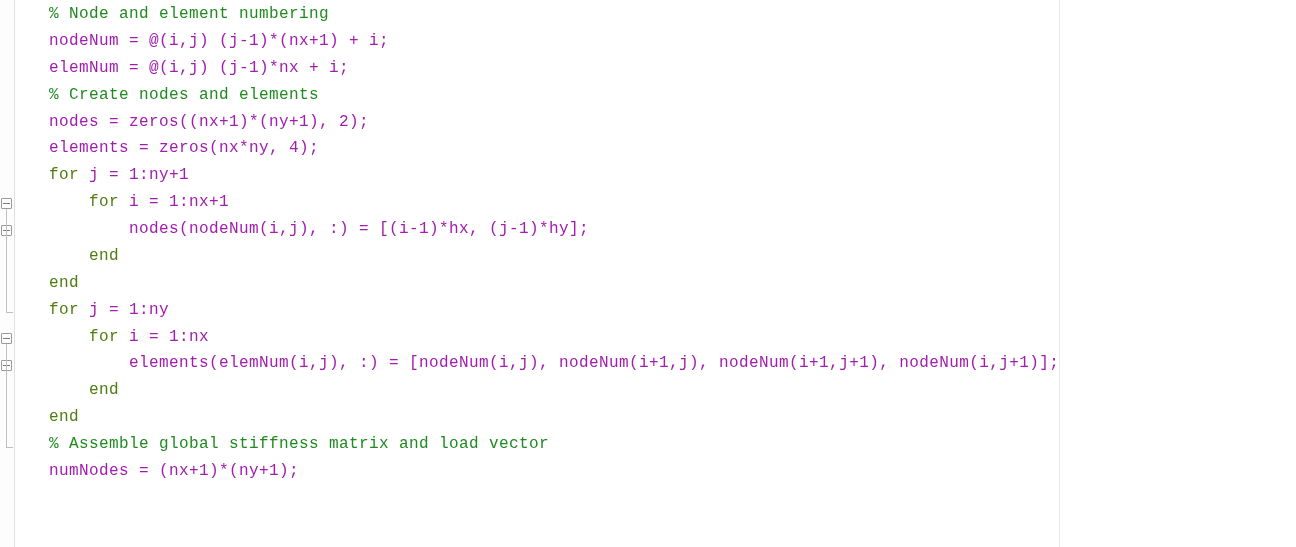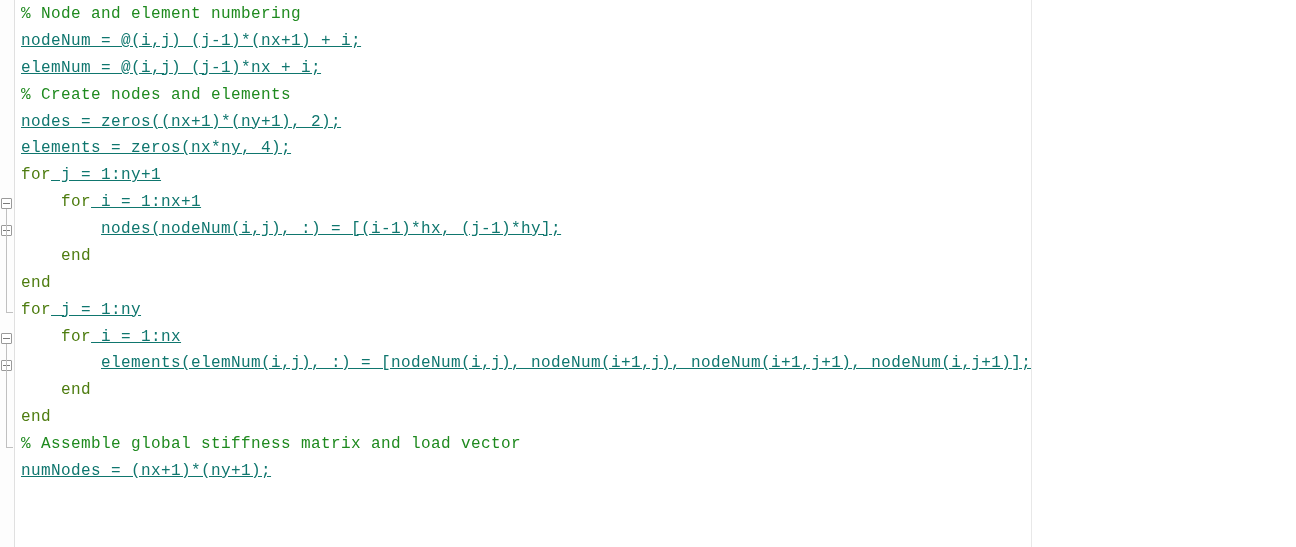--- a/index.html
+++ b/index.html
@@ -60,28 +60,28 @@
   .code {
     padding-left: 6px;
     white-space: pre;
     flex: 1;
     color: #1e1e1e;
     letter-spacing: 0.4px;
     padding-top:1px;
   }
   .c  { color: #1f8a1f; }     
   .k  { color: #4d7c0f; }     
-  .t  { color: #0f766e; text-decoration: underline; }     
+  .t  { color: #a21caf; }     
   .minimap {
     width: 420px;
     flex: none;
     border-left: 1px solid #e8e8e8;
     background: #ffffff;
   }
-  .line { display:block; }
+  .line { display:block;margin-left:28px; }
 </style>
 </head>
 <body>
 
 <div class="editor">
   <div class="gutter" id="gutter">
       <div class="fold" style="top: 198px;"></div>
       <div class="fold" style="top: 225px;"></div>
       <div class="foldend" style="top: 306px;"></div>
       <div class="fold" style="top: 333px;"></div>

